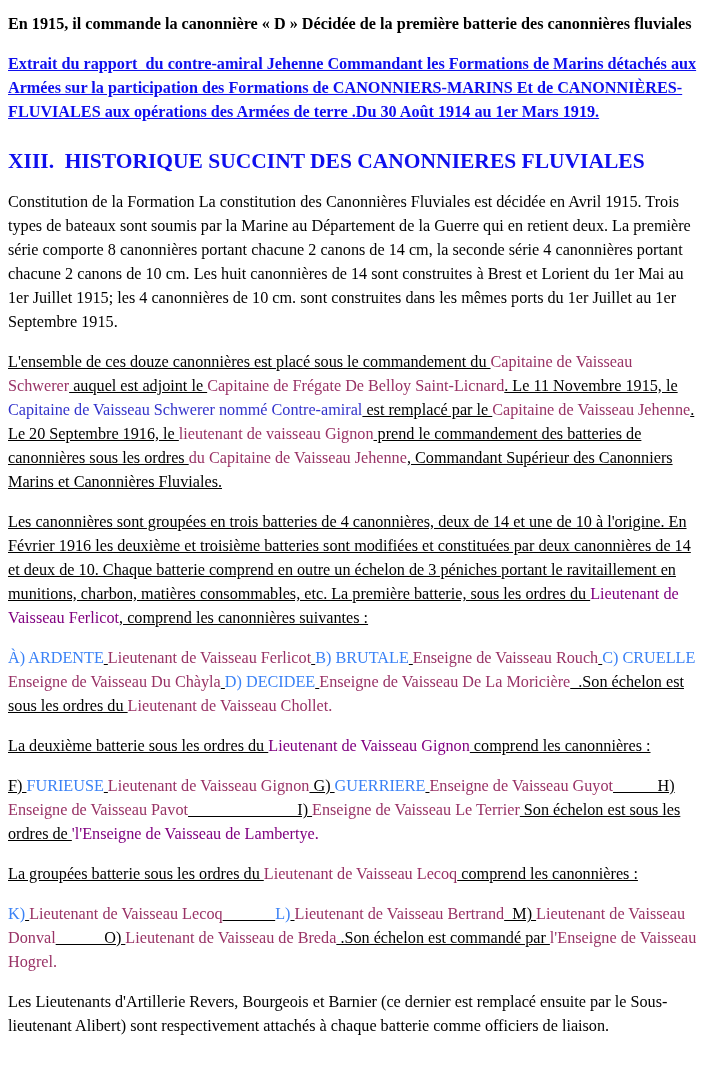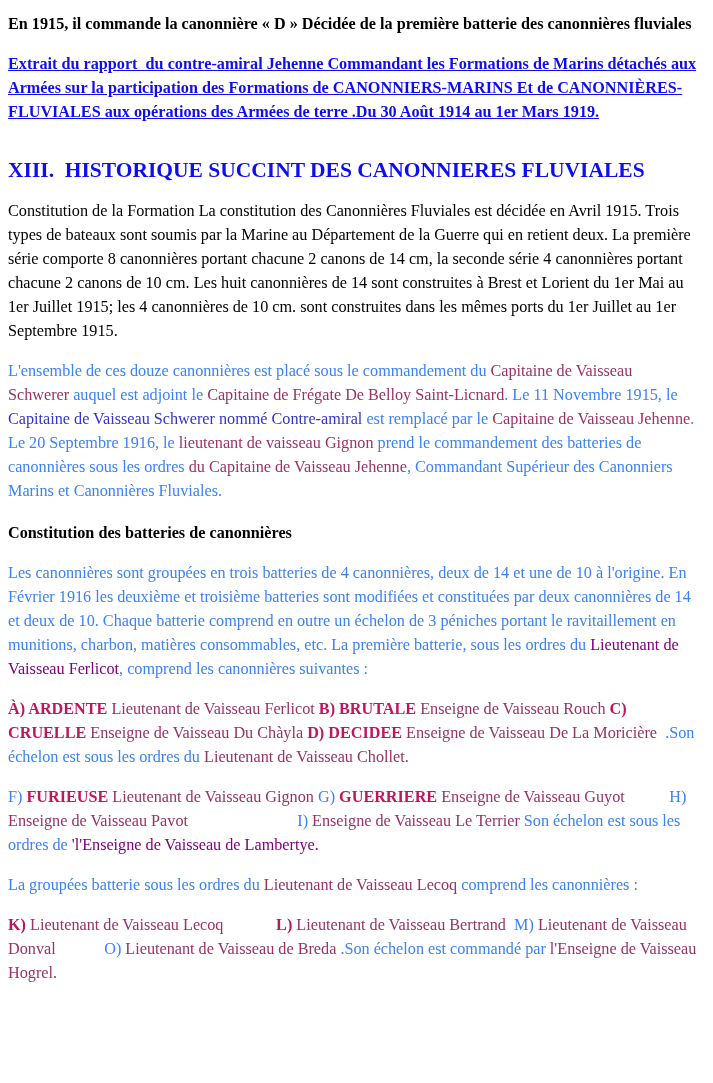--- a/index.html
+++ b/index.html
@@ -17,52 +17,53 @@
   }
   p{margin:16px 0;}
   p.first{margin-top:4px;}
   .intro{font-weight:bold;color:#000;}
   .extract{font-weight:bold;color:var(--heading_blue);text-decoration:underline;}
   h1.section{
     font-size:21.5px;
     line-height:26px;
     font-weight:bold;
     color:var(--heading_blue);
-    margin:33px 0 14px 0;
+    margin:24px 0 14px 0;
   }
   .subhead{font-weight:bold;margin:18px 0 16px 0;}
   
-  .s-n{color:#3b82f6;}
-  .s-b{color:#be185d;font-weight:bold;}
+  .s-n{color:#000000;text-decoration:underline;}
+  .s-b{color:#3b82f6;font-weight:normal;}
   .s-m{color:var(--link_maroon);}
   .s-p{color:var(--link_purple);}
   .s-bl{color:var(--link_blue);}
 </style>
 </head>
 <body>
 
 <div class="page">
 
   <p class="intro first">En 1915, il commande la canonnière « D » Décidée de la première batterie des canonnières fluviales</p>
 
   <p class="extract">Extrait du rapport&nbsp; du contre-amiral Jehenne Commandant les Formations de Marins détachés aux Armées sur la participation des Formations de CANONNIERS-MARINS Et de CANONNIÈRES-FLUVIALES aux opérations des Armées de terre .Du 30 Août 1914 au 1er Mars 1919.</p>
 
   <h1 class="section">XIII.&nbsp; HISTORIQUE SUCCINT DES CANONNIERES FLUVIALES</h1>
 
   <p>Constitution de la Formation La constitution des Canonnières Fluviales est décidée en Avril 1915. Trois types de bateaux sont soumis par la Marine au Département de la Guerre qui en retient deux. La première série comporte 8 canonnières portant chacune 2 canons de 14 cm, la seconde série 4 canonnières portant chacune 2 canons de 10 cm. Les huit canonnières de 14 sont construites à Brest et Lorient du 1er Mai au 1er Juillet 1915; les 4 canonnières de 10 cm. sont construites dans les mêmes ports du 1er Juillet au 1er Septembre 1915.</p>
 
   <p><span class="s-n">L'ensemble de ces douze canonnières est placé sous le commandement du </span><span class="s-m">Capitaine de Vaisseau Schwerer</span><span class="s-n"> auquel est adjoint le </span><span class="s-m">Capitaine de Frégate De Belloy Saint-Licnard</span><span class="s-n">. Le 11 Novembre 1915, le </span><span class="s-bl">Capitaine de Vaisseau Schwerer nommé Contre-amiral</span><span class="s-n"> est remplacé par le </span><span class="s-m">Capitaine de Vaisseau Jehenne</span><span class="s-n">. Le 20 Septembre 1916, le </span><span class="s-m">lieutenant de vaisseau Gignon</span><span class="s-n"> prend le commandement des batteries de canonnières sous les ordres </span><span class="s-m">du Capitaine de Vaisseau Jehenne</span><span class="s-n">, Commandant Supérieur des Canonniers Marins et Canonnières Fluviales.</span></p>
 
-  <p class="subhead">Constitution des batteries de canonnières</p>
 
   <p><span class="s-n">Les canonnières sont groupées en trois batteries de 4 canonnières, deux de 14 et une de 10 à l'origine. En Février 1916 les deuxième et troisième batteries sont modifiées et constituées par deux canonnières de 14 et deux de 10. Chaque batterie comprend en outre un échelon de 3 péniches portant le ravitaillement en munitions, charbon, matières consommables, etc. La première batterie, sous les ordres du </span><span class="s-p">Lieutenant de Vaisseau Ferlicot</span><span class="s-n">, comprend les canonnières suivantes :</span></p>
 
   <p><span class="s-b">À) ARDENTE</span><span class="s-n"> </span><span class="s-m">Lieutenant de Vaisseau Ferlicot</span><span class="s-n"> </span><span class="s-b">B) BRUTALE</span><span class="s-n"> </span><span class="s-m">Enseigne de Vaisseau Rouch</span><span class="s-n"> </span><span class="s-b">C) CRUELLE</span><span class="s-n"> </span><span class="s-m">Enseigne de Vaisseau Du Chàyla</span><span class="s-n"> </span><span class="s-b">D) DECIDEE</span><span class="s-n"> </span><span class="s-m">Enseigne de Vaisseau De La Moricière</span><span class="s-n">&nbsp; .Son échelon est sous les ordres du </span><span class="s-m">Lieutenant de Vaisseau Chollet.</span></p>
 
+  <p><span class="s-n">La deuxième batterie sous les ordres du </span><span class="s-p">Lieutenant de Vaisseau Gignon</span><span class="s-n"> comprend les canonnières :</span></p>
 
   <p><span class="s-n">F) </span><span class="s-b">FURIEUSE</span><span class="s-n"> </span><span class="s-m">Lieutenant de Vaisseau Gignon</span><span class="s-n"> G) </span><span class="s-b">GUERRIERE</span><span class="s-n"> </span><span class="s-m">Enseigne de Vaisseau Guyot</span><span class="s-n">&nbsp;&nbsp;&nbsp;&nbsp;&nbsp;&nbsp;&nbsp;&nbsp;&nbsp;&nbsp; H) </span><span class="s-m">Enseigne de Vaisseau Pavot</span><span class="s-n">&nbsp;&nbsp;&nbsp;&nbsp;&nbsp;&nbsp;&nbsp;&nbsp;&nbsp;&nbsp;&nbsp;&nbsp;&nbsp;&nbsp;&nbsp;&nbsp;&nbsp;&nbsp;&nbsp;&nbsp;&nbsp;&nbsp;&nbsp;&nbsp;&nbsp;&nbsp; I) </span><span class="s-m">Enseigne de Vaisseau Le Terrier</span><span class="s-n"> Son échelon est sous les ordres de </span><span class="s-p">'l'Enseigne de Vaisseau de Lambertye.</span></p>
 
   <p><span class="s-n">La groupées batterie sous les ordres du </span><span class="s-m">Lieutenant de Vaisseau Lecoq</span><span class="s-n"> comprend les canonnières :</span></p>
 
   <p><span class="s-b">K)</span><span class="s-n"> </span><span class="s-m">Lieutenant de Vaisseau Lecoq</span><span class="s-n">&nbsp;&nbsp;&nbsp;&nbsp;&nbsp;&nbsp;&nbsp;&nbsp;&nbsp;&nbsp;&nbsp;&nbsp; </span><span class="s-b">L)</span><span class="s-n"> </span><span class="s-m">Lieutenant de Vaisseau Bertrand</span><span class="s-n">&nbsp; M) </span><span class="s-m">Lieutenant de Vaisseau Donval</span><span class="s-n">&nbsp;&nbsp;&nbsp;&nbsp;&nbsp;&nbsp;&nbsp;&nbsp;&nbsp;&nbsp;&nbsp; O) </span><span class="s-m">Lieutenant de Vaisseau de Breda</span><span class="s-n"> .Son échelon est commandé par </span><span class="s-m">l'Enseigne de Vaisseau Hogrel.</span></p>
 
+  <p>Les Lieutenants d'Artillerie Revers, Bourgeois et Barnier (ce dernier est remplacé ensuite par le Sous-lieutenant Alibert) sont respectivement attachés à chaque batterie comme officiers de liaison.</p>
 
 </div>
 
 </body></html>

